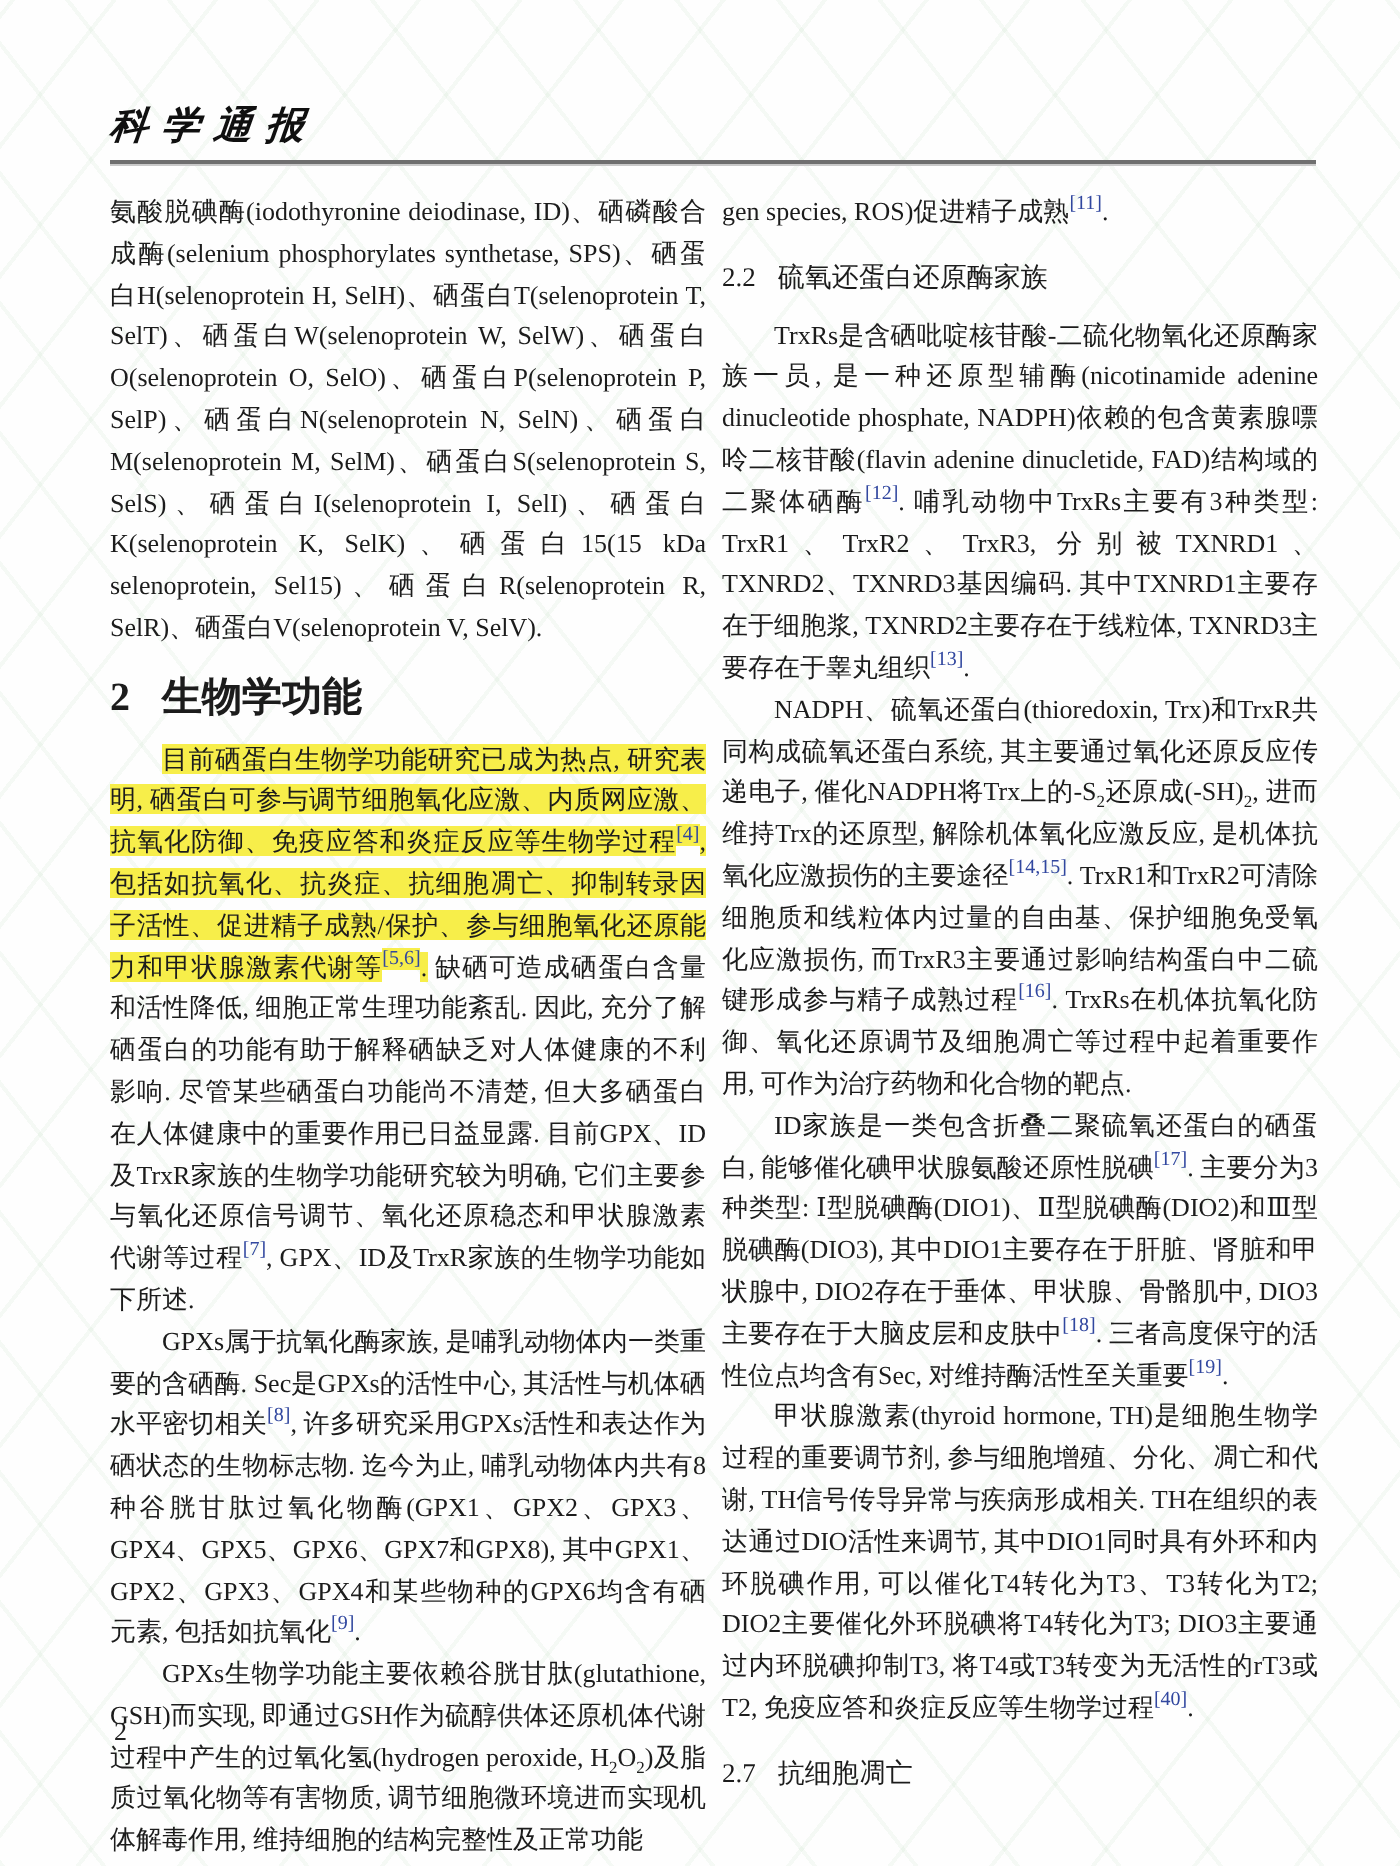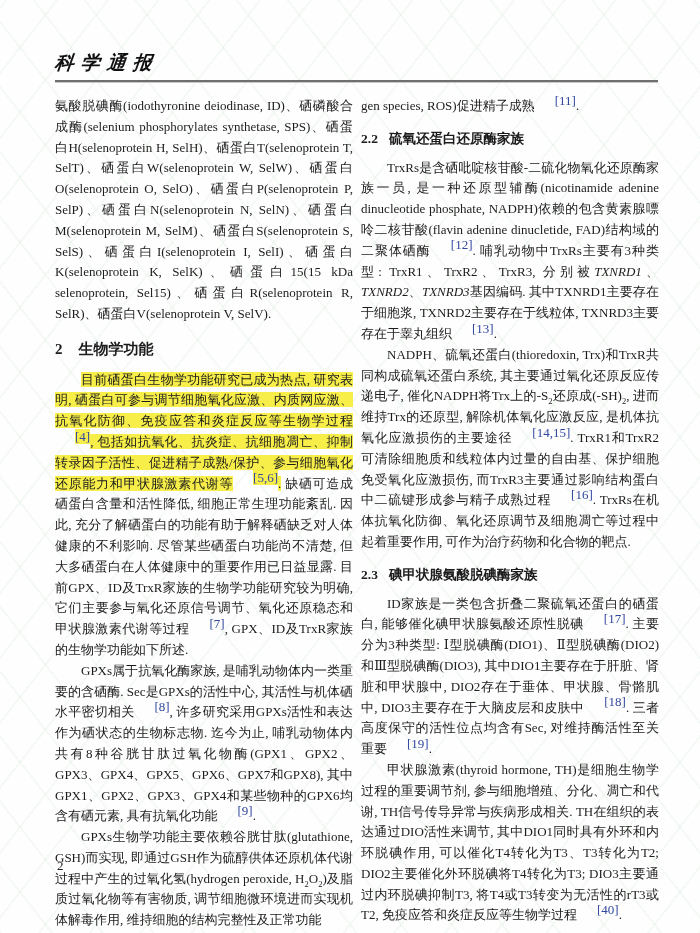--- a/index.html
+++ b/index.html
@@ -42,41 +42,40 @@
     width:298px;
     font-size:13px;line-height:20.8px;
     text-align:justify;
   }
   .col-left{left:55px;}
   .col-right{left:361px;}
   .para{margin:0;}
   .para.indent{text-indent:2em;}
   .sec-heading{
     font-weight:bold;
-    font-size:15px;
+    font-size:20px;
     margin:14px 0 10px 0;
     text-align:left;
   }
   .sec-heading .h-num{margin-right:16px;}
   .sub-heading{
-    font-weight:bold;
+    font-weight:normal;
     font-size:13.5px;
     margin:12px 0 8px 0;
     text-align:left;
   }
   .sub-heading .h-num{margin-right:11px;}
   .run-hl{background:var(--hl);}
-  .run-i{font-style:italic;}
+  .run-i{}
   sup.run-sup, sup.run-sup-hl{
     color:var(--cite);
-    font-size:13px;
+    font-size:10px;
     line-height:0;
     vertical-align:super;
     cursor:pointer;
-    margin-left:20px;
   }
   sup.run-sup-hl{background:var(--hl);}
   sub.run-sub{
     font-size:8.5px;
     line-height:0;
     vertical-align:sub;
   }
   .page-number{
     position:absolute;left:57px;top:858px;
     font-size:13px;color:#222;
@@ -85,27 +84,26 @@
 </head>
 <body>
 
 <div class="page">
   <div class="journal-logo">科学通报</div>
   <div class="header-rule"></div>
   <div class="col col-left">
       <p class="para"><span class="run-plain">氨酸脱碘酶(iodothyronine deiodinase, ID)、硒磷酸合成酶(selenium phosphorylates synthetase, SPS)、硒蛋白H(selenoprotein H, SelH)、硒蛋白T(selenoprotein T, SelT)、硒蛋白W(selenoprotein W, SelW)、硒蛋白O(selenoprotein O, SelO)、硒蛋白P(selenoprotein P, SelP)、硒蛋白N(selenoprotein N, SelN)、硒蛋白M(selenoprotein M, SelM)、硒蛋白S(selenoprotein S, SelS)、硒蛋白I(selenoprotein I, SelI)、硒蛋白K(selenoprotein K, SelK)、硒蛋白15(15 kDa selenoprotein, Sel15)、硒蛋白R(selenoprotein R, SelR)、硒蛋白V(selenoprotein V, SelV).</span></p>
       <div class="sec-heading"><span class="h-num">2</span><span class="h-title">生物学功能</span></div>
       <p class="para indent"><span class="run-hl">目前硒蛋白生物学功能研究已成为热点, 研究表明, 硒蛋白可参与调节细胞氧化应激、内质网应激、抗氧化防御、免疫应答和炎症反应等生物学过程</span><sup class="run-sup-hl">[4]</sup><span class="run-hl">, 包括如抗氧化、抗炎症、抗细胞凋亡、抑制转录因子活性、促进精子成熟/保护、参与细胞氧化还原能力和甲状腺激素代谢等</span><sup class="run-sup-hl">[5,6]</sup><span class="run-hl">.</span><span class="run-plain"> 缺硒可造成硒蛋白含量和活性降低, 细胞正常生理功能紊乱. 因此, 充分了解硒蛋白的功能有助于解释硒缺乏对人体健康的不利影响. 尽管某些硒蛋白功能尚不清楚, 但大多硒蛋白在人体健康中的重要作用已日益显露. 目前GPX、ID及TrxR家族的生物学功能研究较为明确, 它们主要参与氧化还原信号调节、氧化还原稳态和甲状腺激素代谢等过程</span><sup class="run-sup">[7]</sup><span class="run-plain">, GPX、ID及TrxR家族的生物学功能如下所述.</span></p>
-      <p class="para indent"><span class="run-plain">GPXs属于抗氧化酶家族, 是哺乳动物体内一类重要的含硒酶. Sec是GPXs的活性中心, 其活性与机体硒水平密切相关</span><sup class="run-sup">[8]</sup><span class="run-plain">, 许多研究采用GPXs活性和表达作为硒状态的生物标志物. 迄今为止, 哺乳动物体内共有8种谷胱甘肽过氧化物酶(GPX1、GPX2、GPX3、GPX4、GPX5、GPX6、GPX7和GPX8), 其中GPX1、GPX2、GPX3、GPX4和某些物种的GPX6均含有硒元素, 具有抗氧化功能</span><sup class="run-sup">[9]</sup><span class="run-plain">.</span></p>
+      <p class="para indent"><span class="run-plain">GPXs属于抗氧化酶家族, 是哺乳动物体内一类重要的含硒酶. Sec是GPXs的活性中心, 其活性与机体硒水平密切相关</span><sup class="run-sup">[8]</sup><span class="run-plain">, 许多研究采用GPXs活性和表达作为硒状态的生物标志物. 迄今为止, 哺乳动物体内共有8种谷胱甘肽过氧化物酶(GPX1、GPX2、GPX3、GPX4、GPX5、GPX6、GPX7和GPX8), 其中GPX1、GPX2、GPX3、GPX4和某些物种的GPX6均含有硒元素, 包括如抗氧化</span><sup class="run-sup">[9]</sup><span class="run-plain">.</span></p>
       <p class="para indent"><span class="run-plain">GPXs生物学功能主要依赖谷胱甘肽(glutathione, GSH)而实现, 即通过GSH作为硫醇供体还原机体代谢过程中产生的过氧化氢(hydrogen peroxide, H</span><sub class="run-sub">2</sub><span class="run-plain">O</span><sub class="run-sub">2</sub><span class="run-plain">)及脂质过氧化物等有害物质, 调节细胞微环境进而实现机体解毒作用, 维持细胞的结构完整性及正常功能</span></p>
     </div>
   <div class="col col-right">
       <p class="para"><span class="run-plain">gen species, ROS)促进精子成熟</span><sup class="run-sup">[11]</sup><span class="run-plain">.</span></p>
       <div class="sub-heading"><span class="h-num">2.2</span><span class="h-title">硫氧还蛋白还原酶家族</span></div>
       <p class="para indent"><span class="run-plain">TrxRs是含硒吡啶核苷酸-二硫化物氧化还原酶家族一员, 是一种还原型辅酶(nicotinamide adenine dinucleotide phosphate, NADPH)依赖的包含黄素腺嘌呤二核苷酸(flavin adenine dinucletide, FAD)结构域的二聚体硒酶</span><sup class="run-sup">[12]</sup><span class="run-plain">. 哺乳动物中TrxRs主要有3种类型: TrxR1、TrxR2、TrxR3, 分别被</span><span class="run-i">TXNRD1</span><span class="run-plain">、</span><span class="run-i">TXNRD2</span><span class="run-plain">、</span><span class="run-i">TXNRD3</span><span class="run-plain">基因编码. 其中TXNRD1主要存在于细胞浆, TXNRD2主要存在于线粒体, TXNRD3主要存在于睾丸组织</span><sup class="run-sup">[13]</sup><span class="run-plain">.</span></p>
       <p class="para indent"><span class="run-plain">NADPH、硫氧还蛋白(thioredoxin, Trx)和TrxR共同构成硫氧还蛋白系统, 其主要通过氧化还原反应传递电子, 催化NADPH将Trx上的-S</span><sub class="run-sub">2</sub><span class="run-plain">还原成(-SH)</span><sub class="run-sub">2</sub><span class="run-plain">, 进而维持Trx的还原型, 解除机体氧化应激反应, 是机体抗氧化应激损伤的主要途径</span><sup class="run-sup">[14,15]</sup><span class="run-plain">. TrxR1和TrxR2可清除细胞质和线粒体内过量的自由基、保护细胞免受氧化应激损伤, 而TrxR3主要通过影响结构蛋白中二硫键形成参与精子成熟过程</span><sup class="run-sup">[16]</sup><span class="run-plain">. TrxRs在机体抗氧化防御、氧化还原调节及细胞凋亡等过程中起着重要作用, 可作为治疗药物和化合物的靶点.</span></p>
-      <div class="sub-heading"><span class="h-num">2.3</span><span class="h-title">碘甲状腺氨酸脱碘酶家族</span></div>
       <p class="para indent"><span class="run-plain">ID家族是一类包含折叠二聚硫氧还蛋白的硒蛋白, 能够催化碘甲状腺氨酸还原性脱碘</span><sup class="run-sup">[17]</sup><span class="run-plain">. 主要分为3种类型: Ⅰ型脱碘酶(DIO1)、Ⅱ型脱碘酶(DIO2)和Ⅲ型脱碘酶(DIO3), 其中DIO1主要存在于肝脏、肾脏和甲状腺中, DIO2存在于垂体、甲状腺、骨骼肌中, DIO3主要存在于大脑皮层和皮肤中</span><sup class="run-sup">[18]</sup><span class="run-plain">. 三者高度保守的活性位点均含有Sec, 对维持酶活性至关重要</span><sup class="run-sup">[19]</sup><span class="run-plain">.</span></p>
       <p class="para indent"><span class="run-plain">甲状腺激素(thyroid hormone, TH)是细胞生物学过程的重要调节剂, 参与细胞增殖、分化、凋亡和代谢, TH信号传导异常与疾病形成相关. TH在组织的表达通过DIO活性来调节, 其中DIO1同时具有外环和内环脱碘作用, 可以催化T4转化为T3、T3转化为T2; DIO2主要催化外环脱碘将T4转化为T3; DIO3主要通过内环脱碘抑制T3, 将T4或T3转变为无活性的rT3或T2, 免疫应答和炎症反应等生物学过程</span><sup class="run-sup">[40]</sup><span class="run-plain">.</span></p>
       <div class="sub-heading"><span class="h-num">2.7</span><span class="h-title">抗细胞凋亡</span></div>
     </div>
   <div class="page-number">2</div>
 </div>
 
 </body></html>

